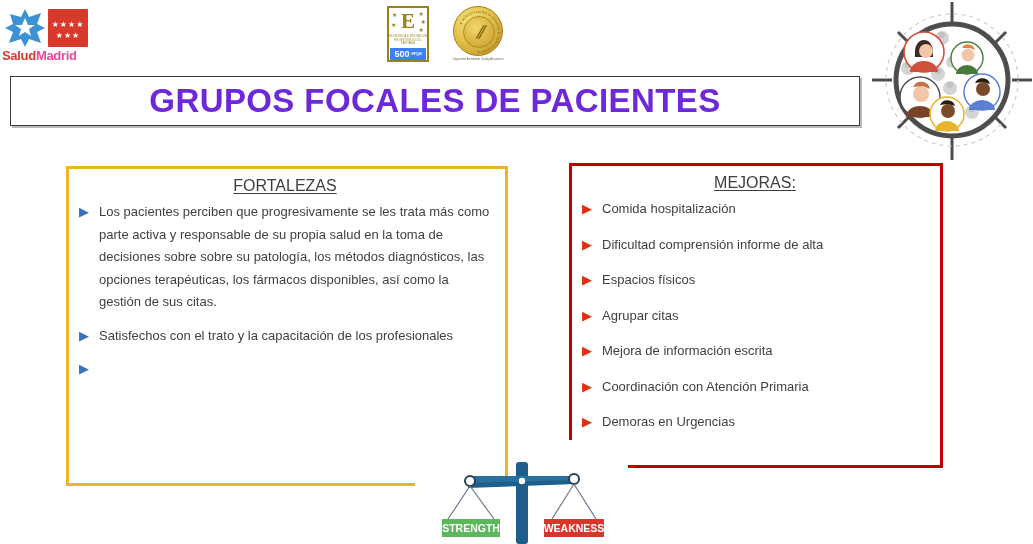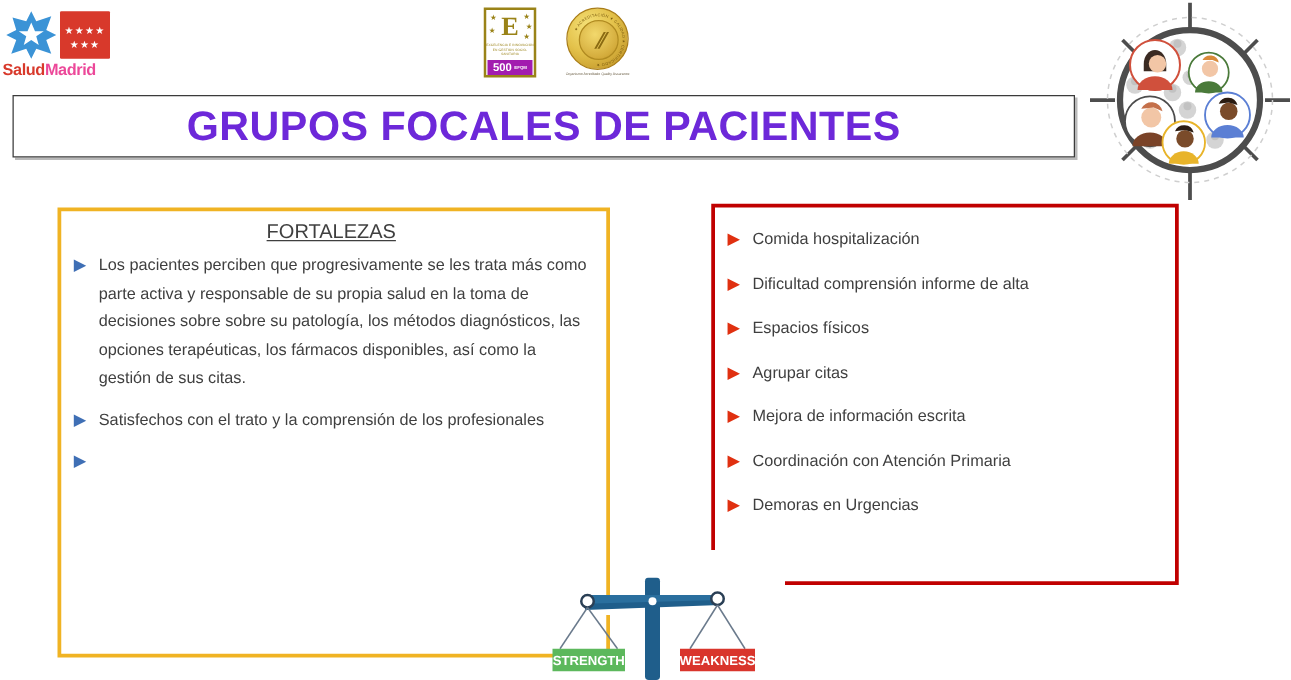--- a/index.html
+++ b/index.html
@@ -30,21 +30,21 @@
   
   .badge-exc{position:absolute;left:387px;top:6px;width:42px;height:56px;
     border:2px solid #9a8318;background:#ffffff;box-sizing:border-box;
     display:flex;flex-direction:column;align-items:center;}
   .exc-top{position:relative;width:100%;height:27px;}
   .exc-E{position:absolute;left:50%;top:3px;transform:translateX(-50%);
     font-size:21px;font-weight:bold;color:#9a8318;line-height:20px;font-family:"Liberation Serif",serif;}
   .exc-star{position:absolute;color:#9a8318;font-size:6px;}
   .exc-txt{font-size:2.6px;color:#9a8318;text-align:center;line-height:3.6px;width:38px;
     letter-spacing:0.1px;margin-top:1px;}
-  .exc-500{margin-top:2px;background:#a21caf;color:#ffffff;font-size:8px;font-weight:bold;
+  .exc-500{margin-top:2px;background:#3b82f6;color:#ffffff;font-size:8px;font-weight:bold;
     padding:1px 3px;width:36px;text-align:center;box-sizing:border-box;display:flex;
     justify-content:center;align-items:center;gap:2px;}
   .exc-500 .e5-n{font-size:9px;}
   .exc-500 .e5-s{font-size:3.5px;line-height:4px;text-align:left;}
 
   
   .badge-medal{position:absolute;left:447px;top:6px;width:62px;height:58px;}
   .medal-disc{position:absolute;left:6px;top:0px;width:50px;height:50px;border-radius:50%;
     background:radial-gradient(circle at 35% 30%,#f6e27a 0%,#e3c14a 45%,#b8891f 100%);
     border:1px solid #a97d18;box-sizing:border-box;}
@@ -64,21 +64,21 @@
   #title-banner{position:absolute;left:10px;top:76px;width:850px;height:50px;
     background:#ffffff;border:1px solid #3b3b3b;box-sizing:border-box;
     box-shadow:2px 2px 0 #b9b9b9;display:flex;align-items:center;justify-content:center;}
   #title-text{color:#6d28d9;font-size:33px;font-weight:bold;letter-spacing:0.4px;
     font-family:"Liberation Sans","DejaVu Sans",sans-serif;white-space:nowrap;}
 
   
   .panel-heading{text-align:center;font-size:16px;color:#3f3f3f;text-decoration:underline;
     text-underline-offset:2px;margin:0 0 4px 0;font-weight:normal;}
 
-  #panel-strengths{position:absolute;left:46px;top:166px;width:442px;height:360px;
+  #panel-strengths{position:absolute;left:66px;top:166px;width:442px;height:320px;
     border:3px solid #f0b323;box-sizing:border-box;background:transparent;padding:8px 14px 0 10px;}
   #panel-improve{position:absolute;left:569px;top:163px;width:374px;height:305px;
     border:3px solid #c00000;box-sizing:border-box;background:transparent;padding:8px 12px 0 10px;}
 
   ul.bullets{list-style:none;margin:6px 0 0 0;padding:0;}
   ul.bullets li{display:flex;align-items:flex-start;margin-bottom:11px;}
   .bl-mark{flex:0 0 auto;margin-right:10px;font-size:13px;line-height:22px;}
   .bl-mark.yellowbox{color:#3f6fb5;}
   .bl-mark.redbox{color:#e03010;}
   .bl-text{font-size:13px;color:#3f3f3f;line-height:22.5px;}
@@ -215,32 +215,33 @@
 
 <div id="panel-strengths">
   <div class="panel-heading">FORTALEZAS</div>
   <ul class="bullets">
     <li>
       <span class="bl-mark yellowbox">▶</span>
       <span class="bl-text">Los pacientes perciben que progresivamente se les trata más como parte activa y responsable de su propia salud en la toma de decisiones sobre sobre su patología, los métodos diagnósticos, las opciones terapéuticas, los fármacos disponibles, así como la gestión de sus citas.</span>
     </li>
     <li>
       <span class="bl-mark yellowbox">▶</span>
-      <span class="bl-text">Satisfechos con el trato y la comprensión de los profesionales</span>
+      <span class="bl-text">Satisfechos con el trato y la capacitación de los profesionales</span>
     </li>
     <li>
       <span class="bl-mark yellowbox">▶</span>
     </li>
   </ul>
 </div>
 
 <div class="mask" style="left:489px;top:450px;width:10px;height:40px;"></div>
 <div class="mask" style="left:415px;top:480px;width:80px;height:12px;"></div>
 
 <div id="panel-improve">
+  <div class="panel-heading">MEJORAS:</div>
   <ul class="bullets">
     <li>
       <span class="bl-mark redbox">▶</span>
       <span class="bl-text">Comida hospitalización</span>
     </li>
     <li>
       <span class="bl-mark redbox">▶</span>
       <span class="bl-text">Dificultad comprensión informe de alta</span>
     </li>
     <li>

